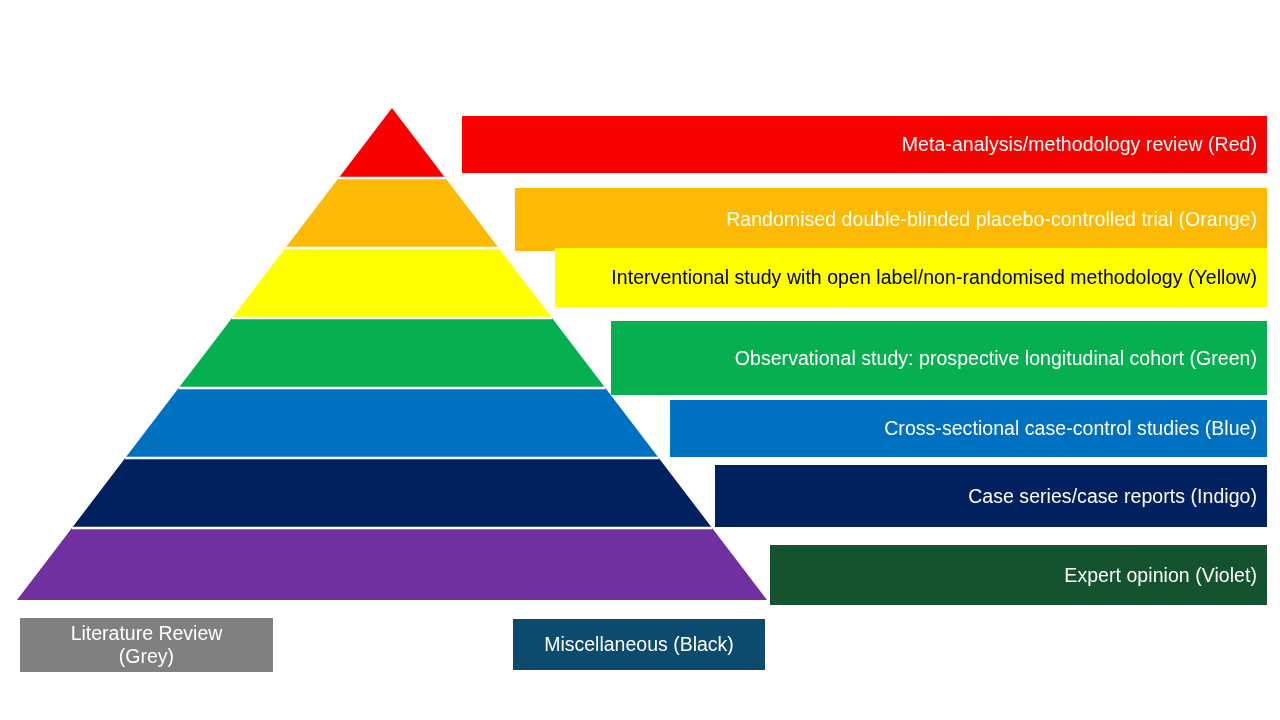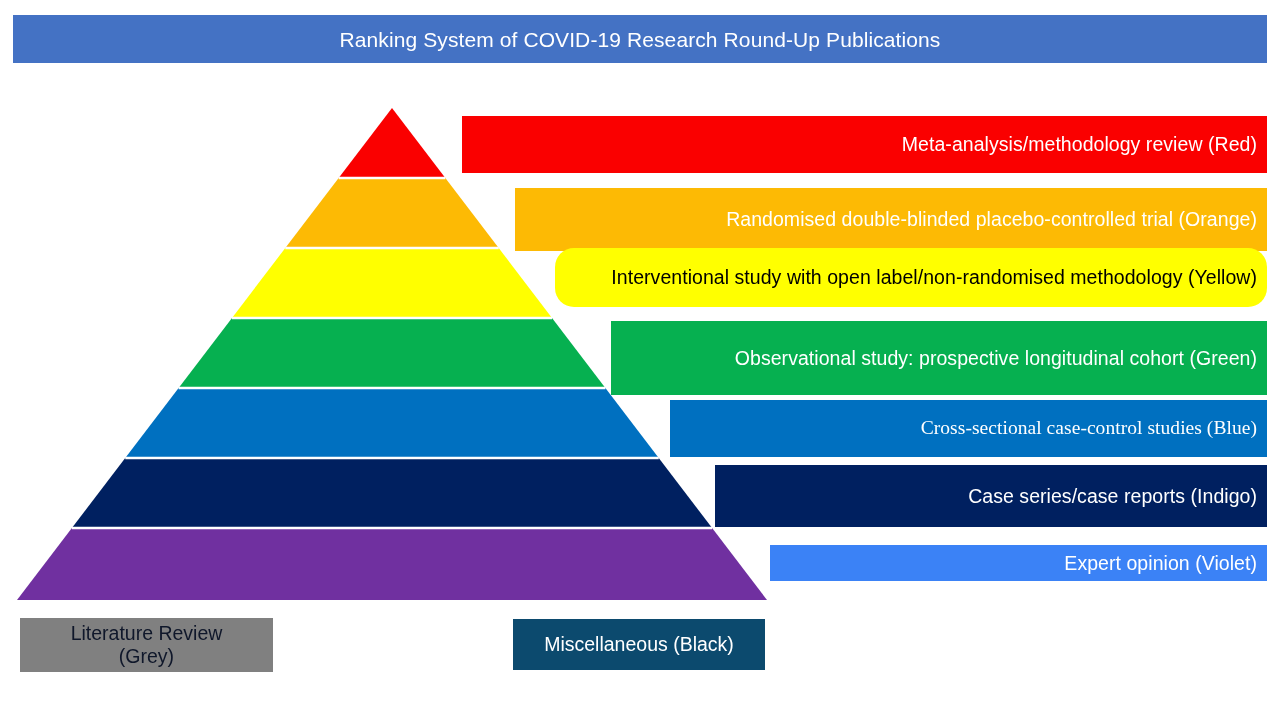--- a/index.html
+++ b/index.html
@@ -87,23 +87,20 @@
     font-weight: 400;
     line-height: 1.2;
     white-space: pre-line;
   }
 </style>
 </head>
 <body>
 
 <div id="stage">
 
-  <div class="title-banner" style="background: rgb(68, 114, 196);">
-    <span class="title-text" style="color: rgb(255, 255, 255);">Ranking System of COVID-19 Research Round-Up Publications</span>
-  </div>
 
   <svg class="pyramid-svg" viewBox="0 0 1280 720">
     <defs>
       <clipPath id="pyramid-clip">
         <polygon id="pyramid-outline" points="392,108 767,600 17,600"></polygon>
       </clipPath>
     </defs>
     <g clip-path="url(#pyramid-clip)" id="pyramid-bands">
         <rect x="0" y="108" width="1280" height="70" fill="#FA0000" class="band"></rect>
         <rect x="0" y="178" width="1280" height="70" fill="#FDBA04" class="band"></rect>
@@ -123,40 +120,40 @@
       </g>
   </svg>
 
   <div id="label-bars">
       <div class="label-bar light" style="left: 462px; top: 116px; width: 805px; height: 57px; background: rgb(250, 0, 0);">
         <span class="label-text" style="color: rgb(255, 255, 255);">Meta-analysis/methodology review (Red)</span>
       </div>
       <div class="label-bar light" style="left: 515px; top: 188px; width: 752px; height: 63px; background: rgb(253, 186, 4);">
         <span class="label-text" style="color: rgb(255, 255, 255);">Randomised double-blinded placebo-controlled trial (Orange)</span>
       </div>
-      <div class="label-bar dark" style="left: 555px; top: 248px; width: 712px; height: 59px; background: rgb(255, 255, 0); border-radius: 19px;">
+      <div class="label-bar dark" style="left: 555px; top: 248px; width: 712px; height: 59px; background: rgb(255, 255, 0);">
         <span class="label-text" style="color: rgb(0, 0, 0);">Interventional study with open label/non-randomised methodology (Yellow)</span>
       </div>
       <div class="label-bar light" style="left: 611px; top: 321px; width: 656px; height: 74px; background: rgb(6, 176, 80);">
         <span class="label-text" style="color: rgb(255, 255, 255);">Observational study: prospective longitudinal cohort (Green)</span>
       </div>
       <div class="label-bar light" style="left: 670px; top: 400px; width: 597px; height: 57px; background: rgb(0, 112, 192);">
-        <span class="label-text" style="color: rgb(255, 255, 255); font-family: Liberation Serif, serif;">Cross-sectional case-control studies (Blue)</span>
+        <span class="label-text" style="color: rgb(255, 255, 255);">Cross-sectional case-control studies (Blue)</span>
       </div>
       <div class="label-bar light" style="left: 715px; top: 465px; width: 552px; height: 62px; background: rgb(0, 32, 96);">
         <span class="label-text" style="color: rgb(255, 255, 255);">Case series/case reports (Indigo)</span>
       </div>
-      <div class="label-bar light" style="left: 770px; top: 545px; width: 497px; height: 36px; background: #3b82f6;">
+      <div class="label-bar light" style="left: 770px; top: 545px; width: 497px; height: 60px; background: #14532d;">
         <span class="label-text" style="color: rgb(255, 255, 255);">Expert opinion (Violet)</span>
       </div>
     </div>
 
   <div id="bottom-boxes">
       <div class="bottom-box" style="left: 20px; top: 618px; width: 253px; height: 54px; background: rgb(128, 128, 128);">
-        <span class="box-text" style="color: #0f172a;">Literature Review
+        <span class="box-text" style="color: #ffffff;">Literature Review
 (Grey)</span>
       </div>
       <div class="bottom-box" style="left: 513px; top: 619px; width: 252px; height: 51px; background: #0c4a6e;">
         <span class="box-text" style="color: rgb(255, 255, 255);">Miscellaneous (Black)</span>
       </div>
     </div>
 
 </div>
 
 </body></html>

